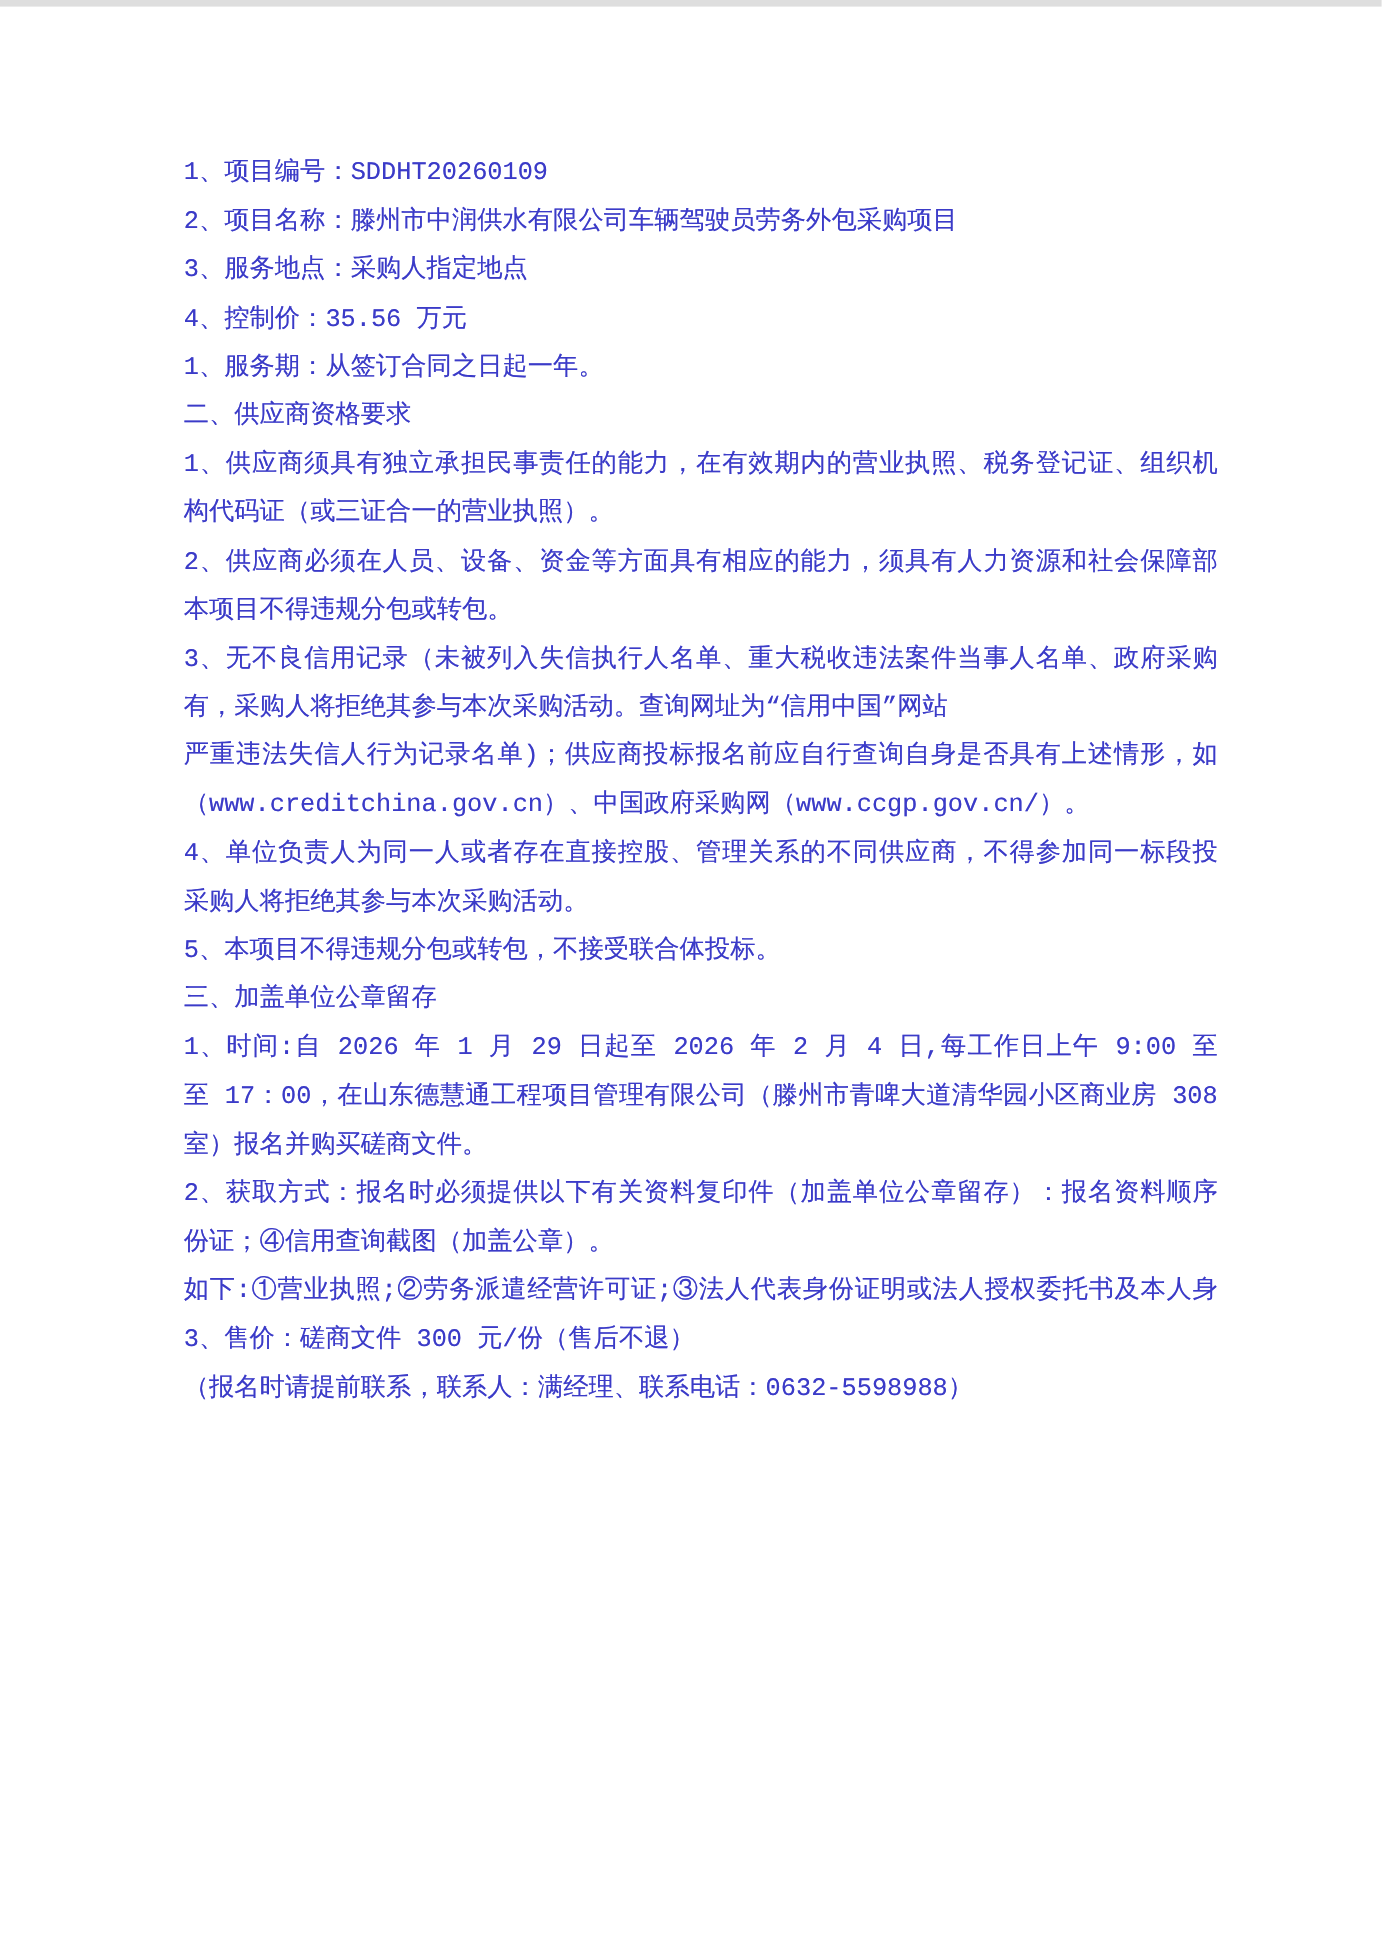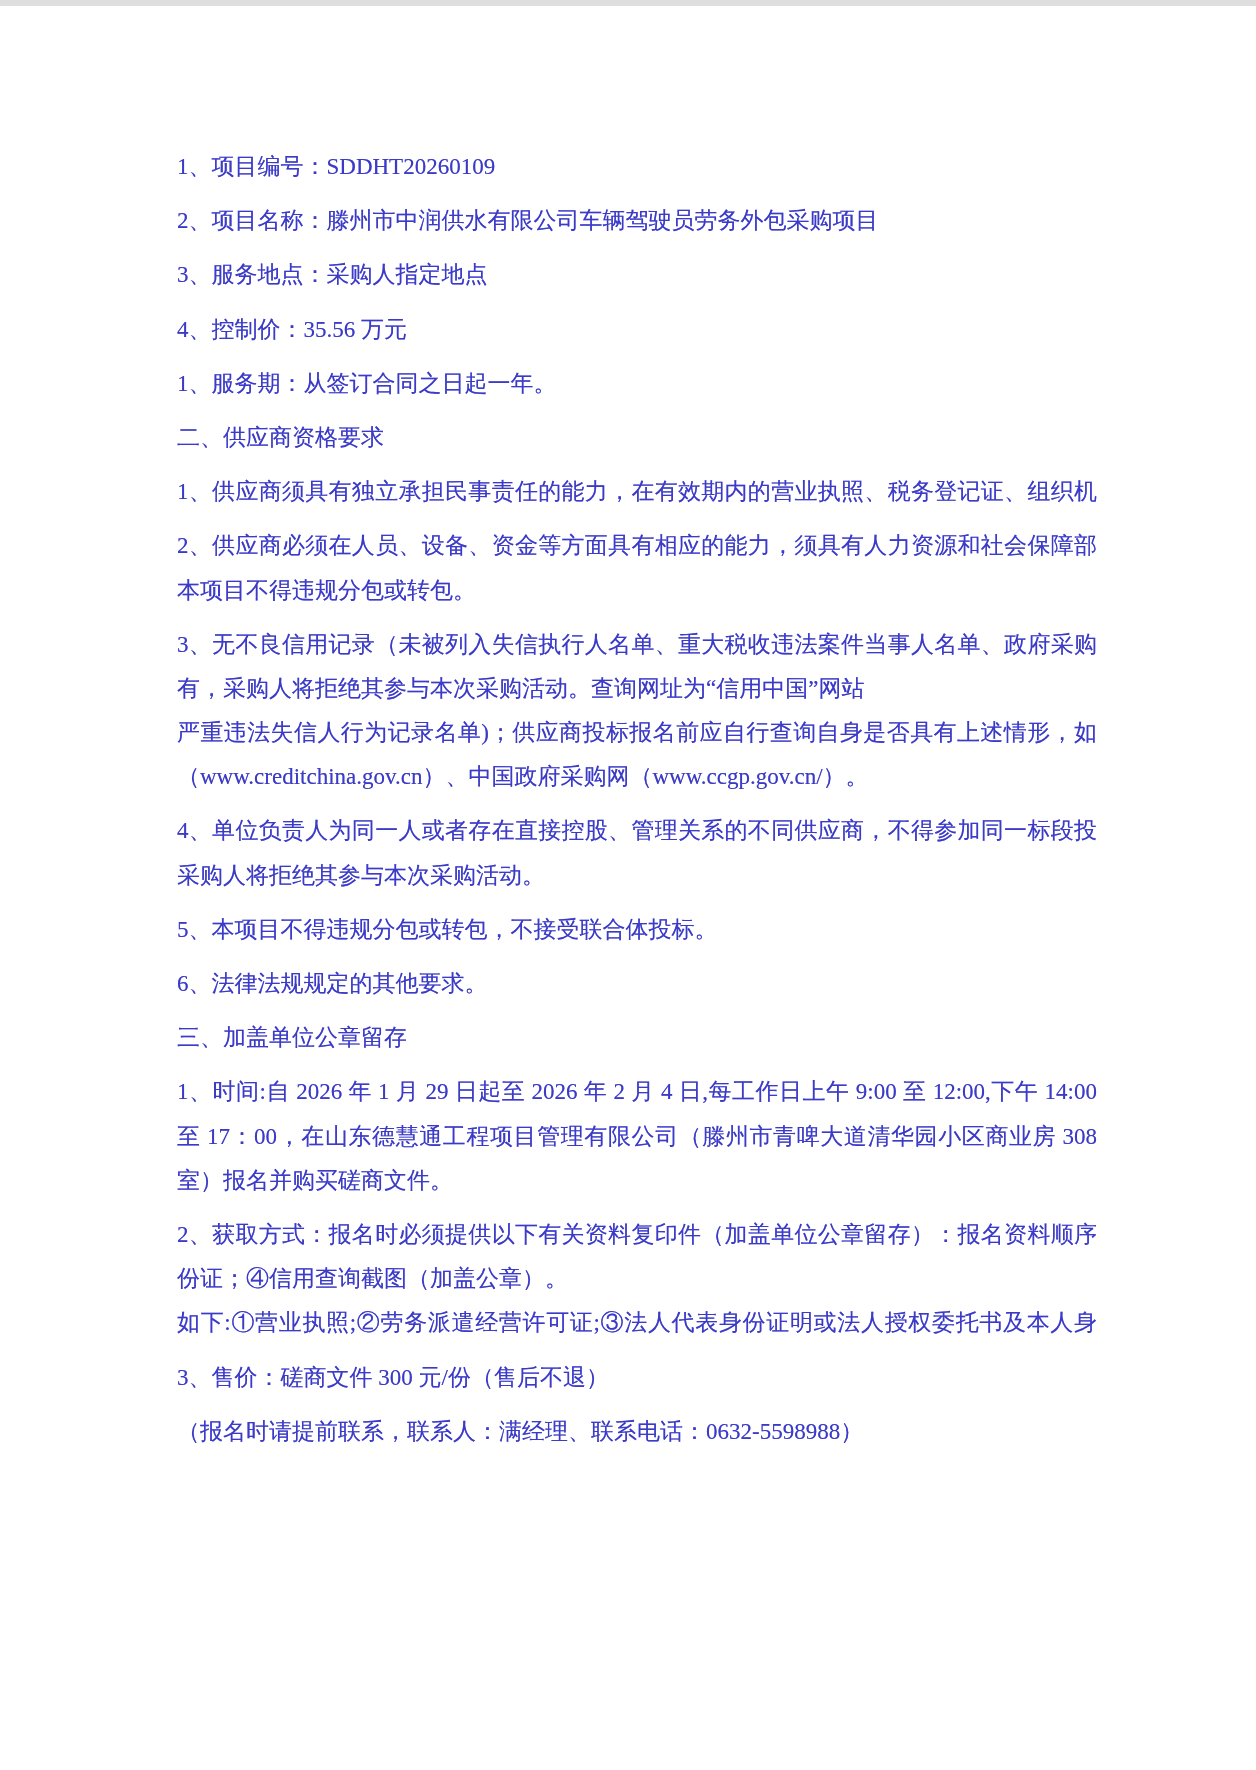--- a/index.html
+++ b/index.html
@@ -24,22 +24,23 @@
   }
   .content {
     position: absolute;
     left: 167px;
     top: 135px;
     width: 940px;
     font-size: 23px;
     text-shadow: 0 0 0.6px rgba(60, 60, 200, 0.55);
   }
   .paragraph {
-    margin: 10px;
+    margin: 0;
     padding: 0;
+    font-family: Liberation Mono, monospace;
   }
   .line {
     height: 44.2px;
     line-height: 44.2px;
     overflow: hidden;
   }
   .line.full {
     text-align: justify;
     text-align-last: justify;
     text-justify: inter-character;
@@ -64,40 +65,38 @@
       <div class="line">4、控制价：35.56 万元</div>
     </div>
     <div class="paragraph">
       <div class="line">1、服务期：从签订合同之日起一年。</div>
     </div>
     <div class="paragraph">
       <div class="line">二、供应商资格要求</div>
     </div>
     <div class="paragraph">
       <div class="line full">1、供应商须具有独立承担民事责任的能力，在有效期内的营业执照、税务登记证、组织机</div>
+      <div class="line">构代码证（或三证合一的营业执照）。</div>
     </div>
     <div class="paragraph">
       <div class="line full">2、供应商必须在人员、设备、资金等方面具有相应的能力，须具有人力资源和社会保障部</div>
       <div class="line">本项目不得违规分包或转包。</div>
     </div>
     <div class="paragraph">
       <div class="line full">3、无不良信用记录（未被列入失信执行人名单、重大税收违法案件当事人名单、政府采购</div>
       <div class="line">有，采购人将拒绝其参与本次采购活动。查询网址为“信用中国”网站</div>
       <div class="line full">严重违法失信人行为记录名单)；供应商投标报名前应自行查询自身是否具有上述情形，如</div>
       <div class="line">（www.creditchina.gov.cn）、中国政府采购网（www.ccgp.gov.cn/）。</div>
     </div>
     <div class="paragraph">
       <div class="line full">4、单位负责人为同一人或者存在直接控股、管理关系的不同供应商，不得参加同一标段投</div>
       <div class="line">采购人将拒绝其参与本次采购活动。</div>
     </div>
     <div class="paragraph">
       <div class="line">5、本项目不得违规分包或转包，不接受联合体投标。</div>
-    </div>
-    <div class="paragraph">
-      <div class="line">6、法律法规规定的其他要求。</div>
     </div>
     <div class="paragraph">
       <div class="line">三、加盖单位公章留存</div>
     </div>
     <div class="paragraph">
       <div class="line full">1、时间:自 2026 年 1 月 29 日起至 2026 年 2 月 4 日,每工作日上午 9:00 至 12:00,下午 14:00</div>
       <div class="line full">至 17：00，在山东德慧通工程项目管理有限公司（滕州市青啤大道清华园小区商业房 308</div>
       <div class="line">室）报名并购买磋商文件。</div>
     </div>
     <div class="paragraph">

